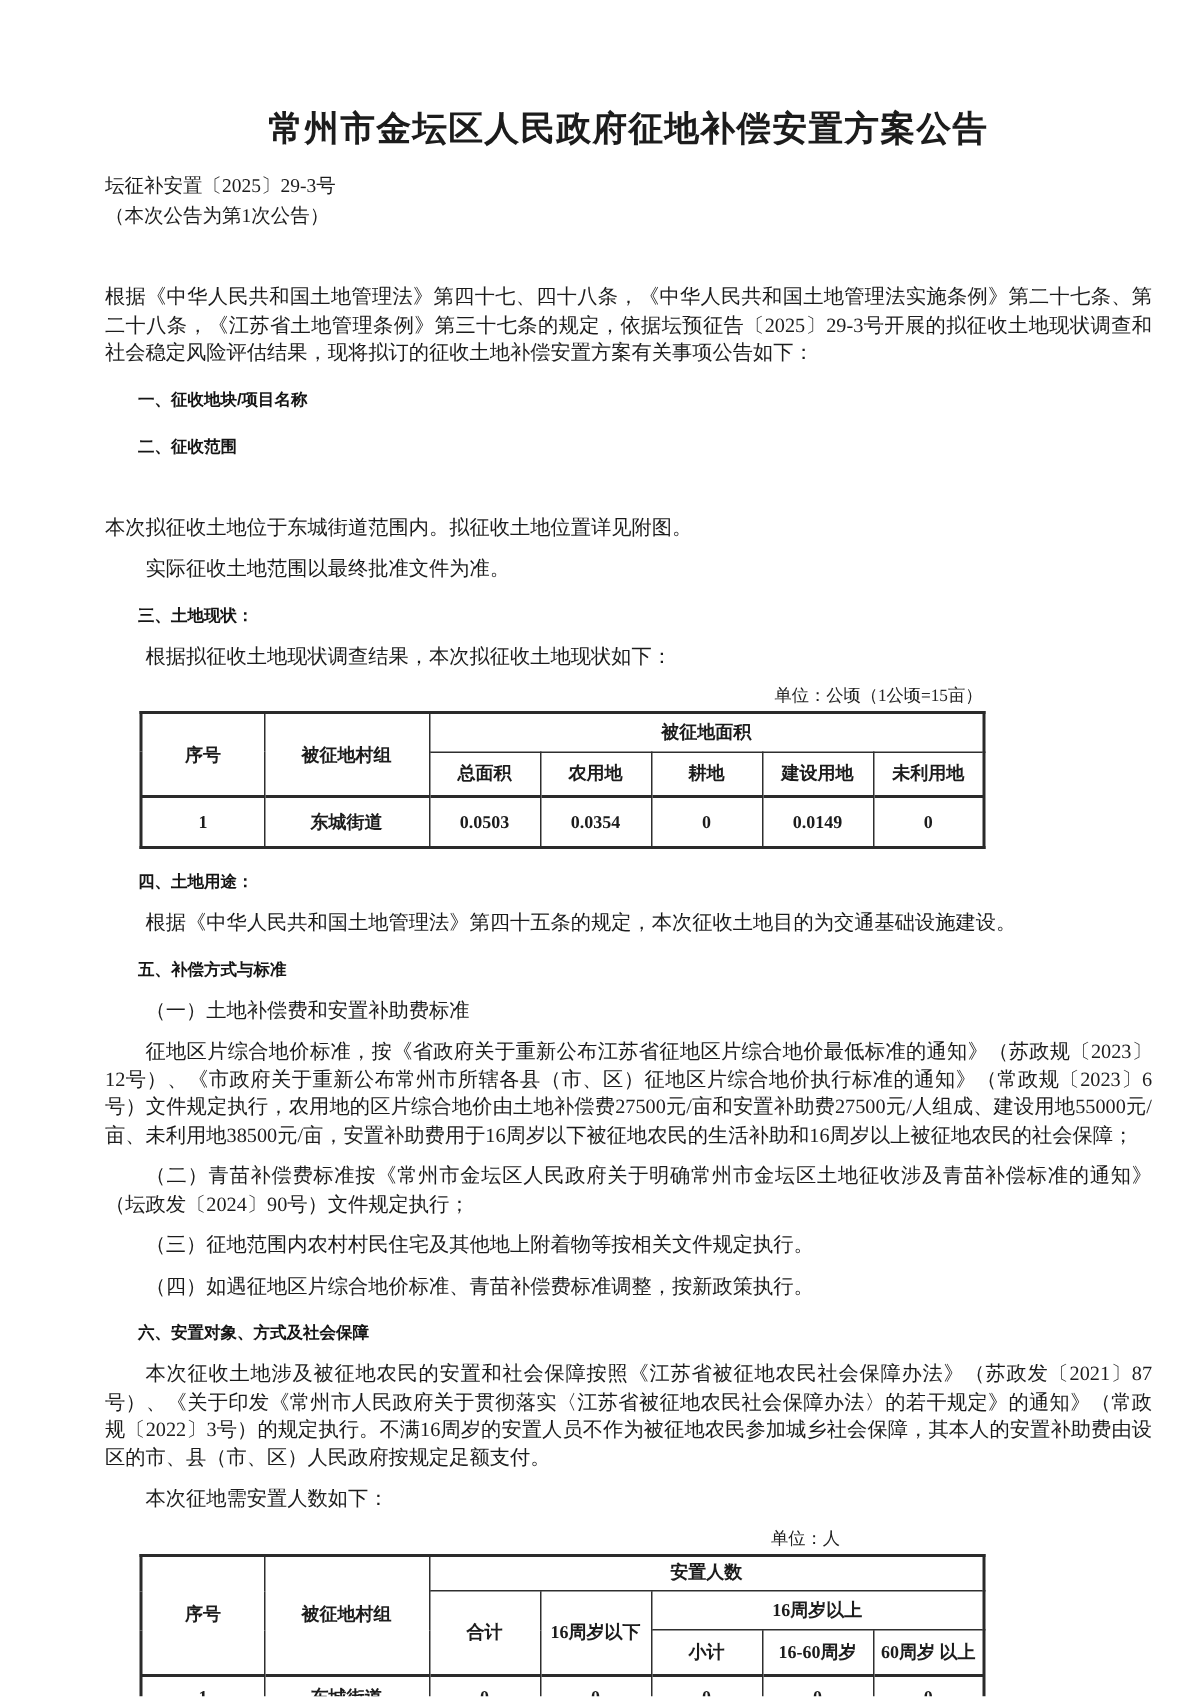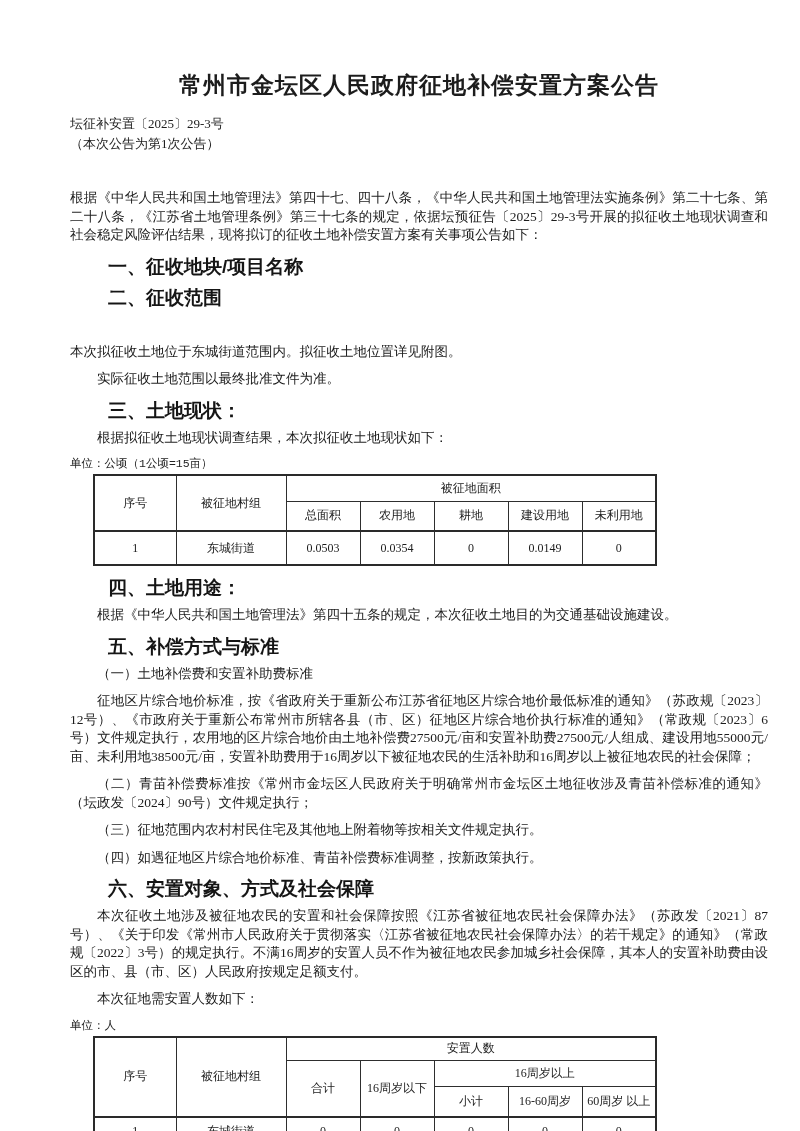--- a/index.html
+++ b/index.html
@@ -32,50 +32,50 @@
   .subline.last { margin-bottom: 20px; }
   p.body-text {
     font-size: 13.5px;
     line-height: 18.5px;
     text-align: justify;
     margin: 9px 0;
   }
   p.indent { text-indent: 2em; }
   p.flush  { text-indent: 0; margin-top: 36px; }
   h2.sec-heading {
-    font-size: 19px;
+    font-size: 11px;
     line-height: 18px;
     font-weight: 700;
     text-indent: 2em;
     margin: 13px 0 9px 0;
     font-family: "Liberation Sans", "DejaVu Sans", sans-serif;
     color: #151515;
   }
   .unit-label {
     width: 585px;
     font-size: 11.5px;
+    text-align: right;
     margin: 8px 0 3px 0;
     color: #222;
-    font-family: Liberation Mono, monospace;
   }
   .unit-label.people { padding-right: 95px; box-sizing: border-box; }
   table.doc-table {
     border-collapse: collapse;
     margin-left: 23px;
     table-layout: fixed;
     width: 562px;
     border: 2px solid #2a2a2a;
     font-size: 12px;
     color: #1c1c1c;
   }
   table.doc-table th, table.doc-table td {
     border: 1px solid #2e2e2e;
     text-align: center;
     vertical-align: middle;
-    font-weight: normal;
+    font-weight: bold;
     padding: 2px 2px;
     overflow: hidden;
   }
   table.doc-table tbody td { border-top: 2px solid #2a2a2a; }
   .h26 { height: 26px; }
   .h30 { height: 30px; margin-top: 40px; }
   .h24 { height: 24px; }
   .h34 { height: 34px; }
 </style>
 </head>

